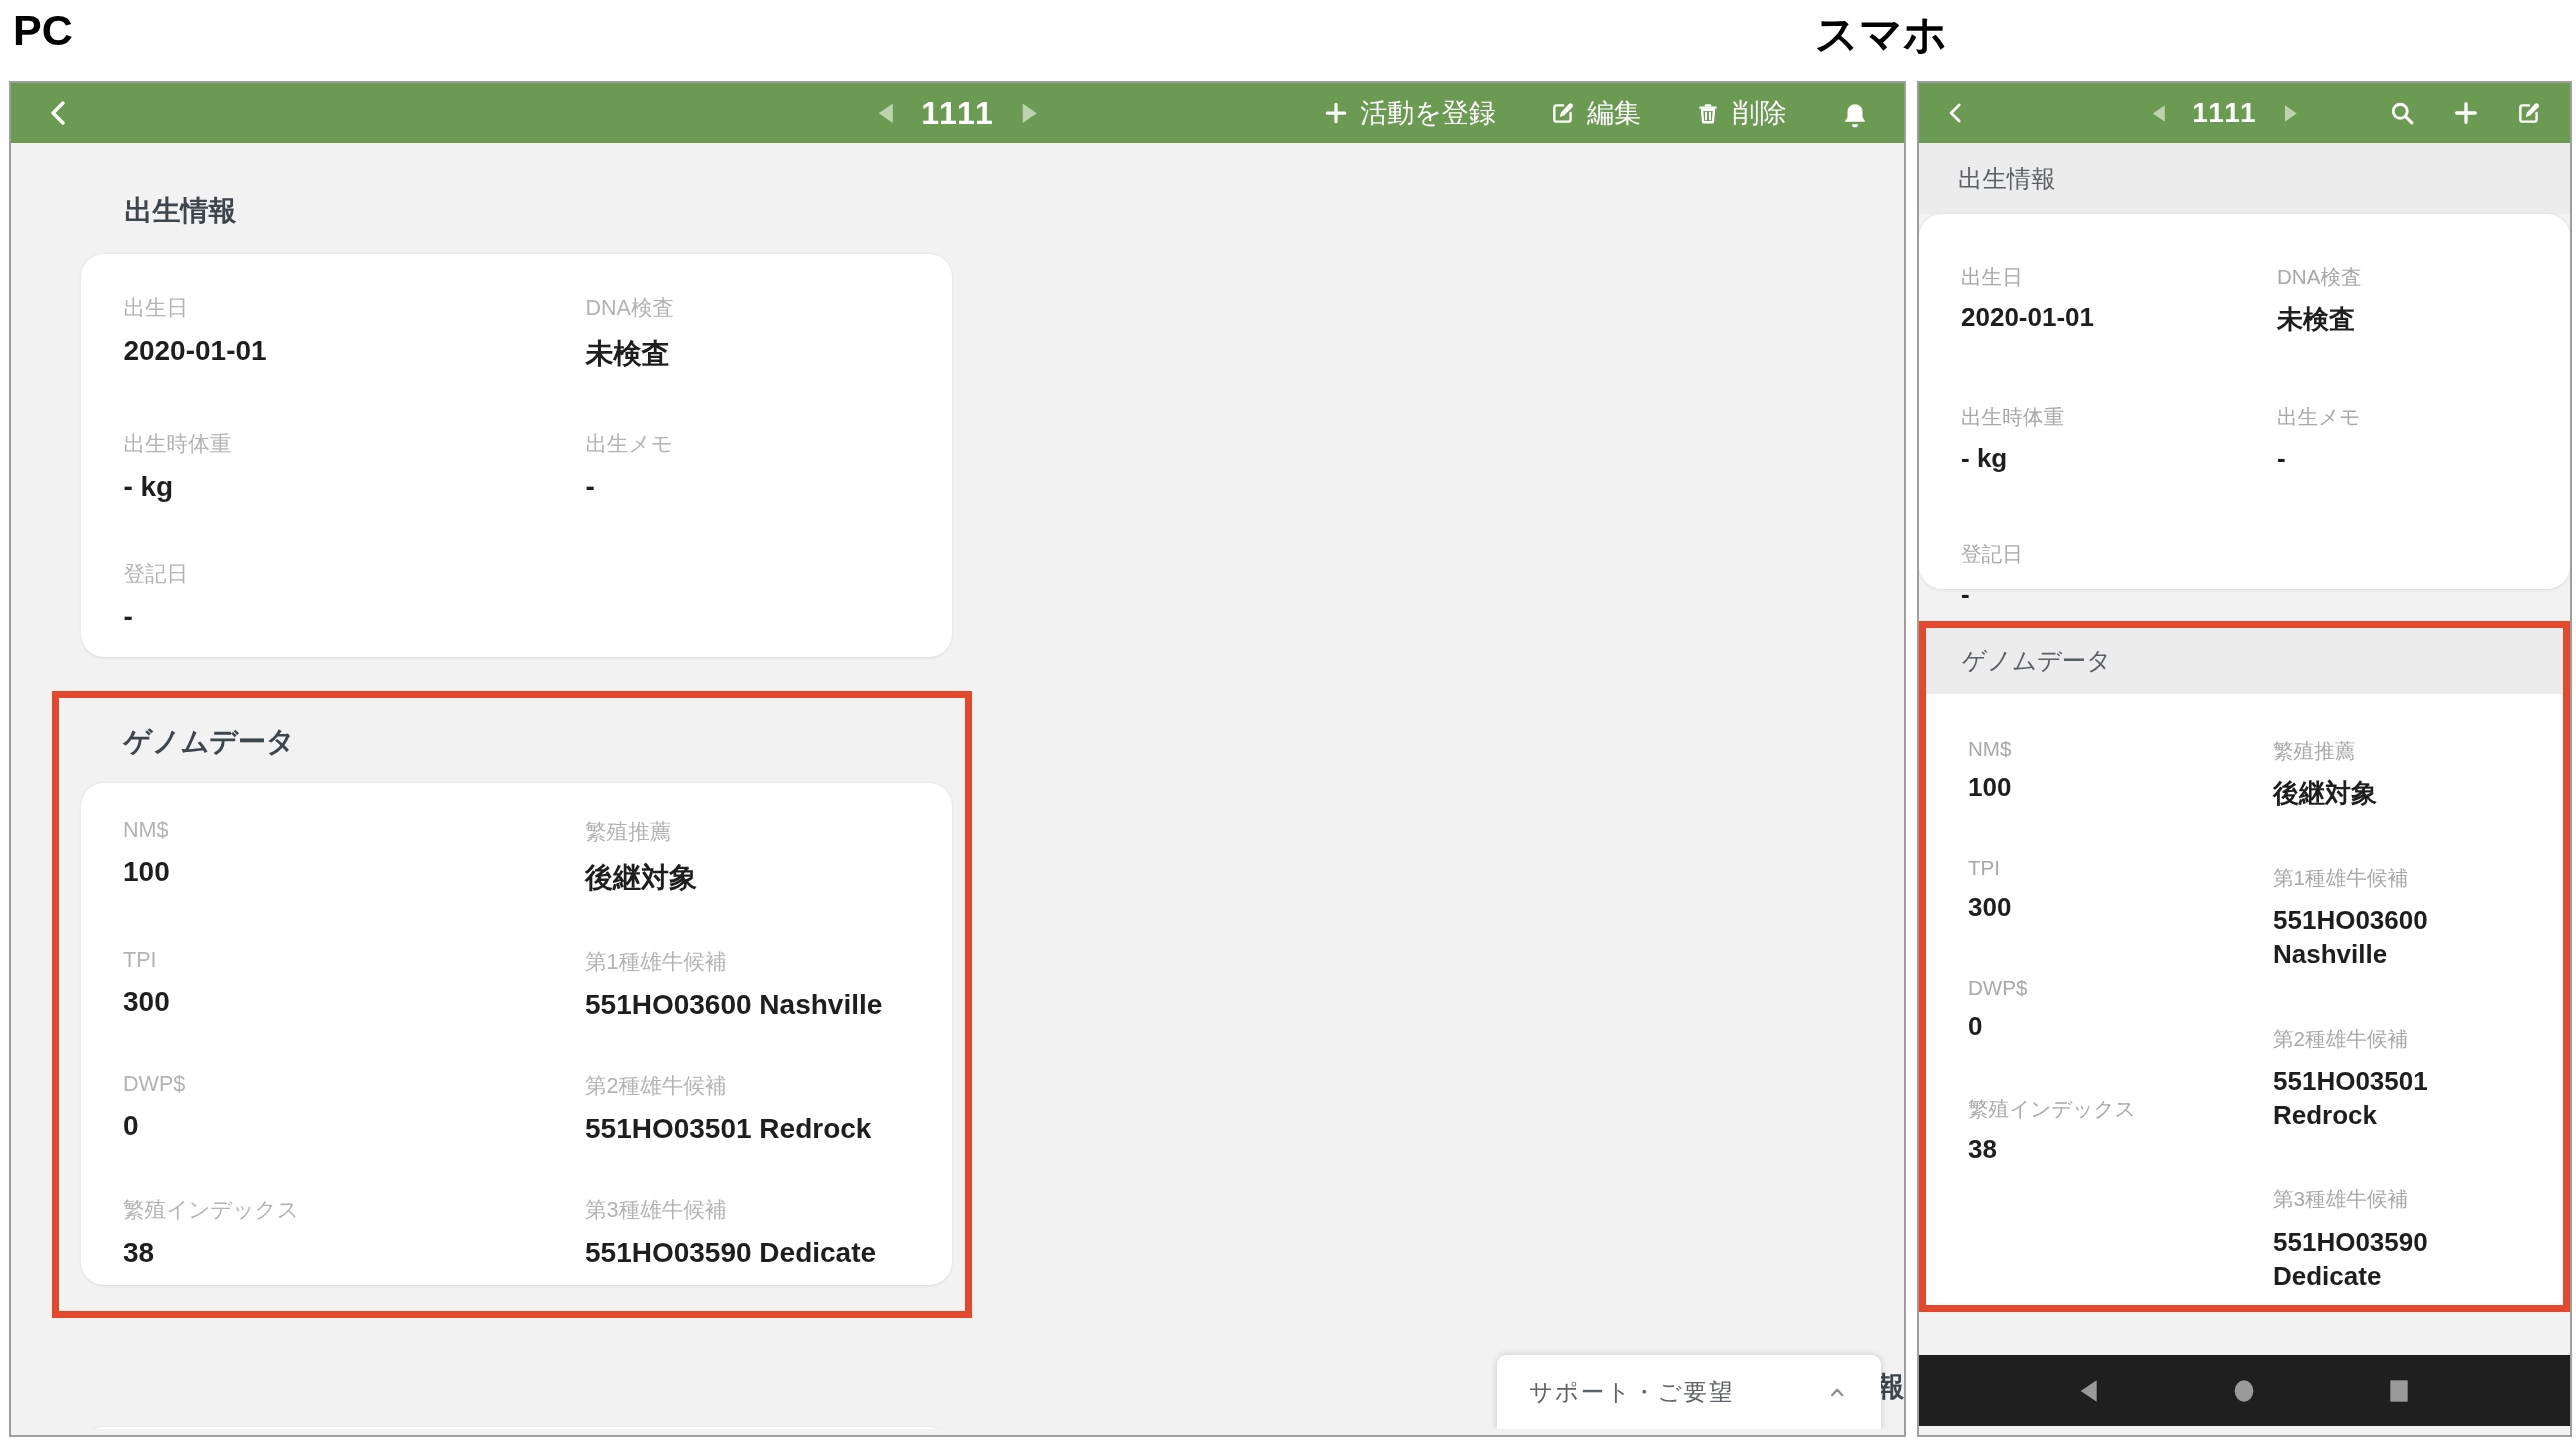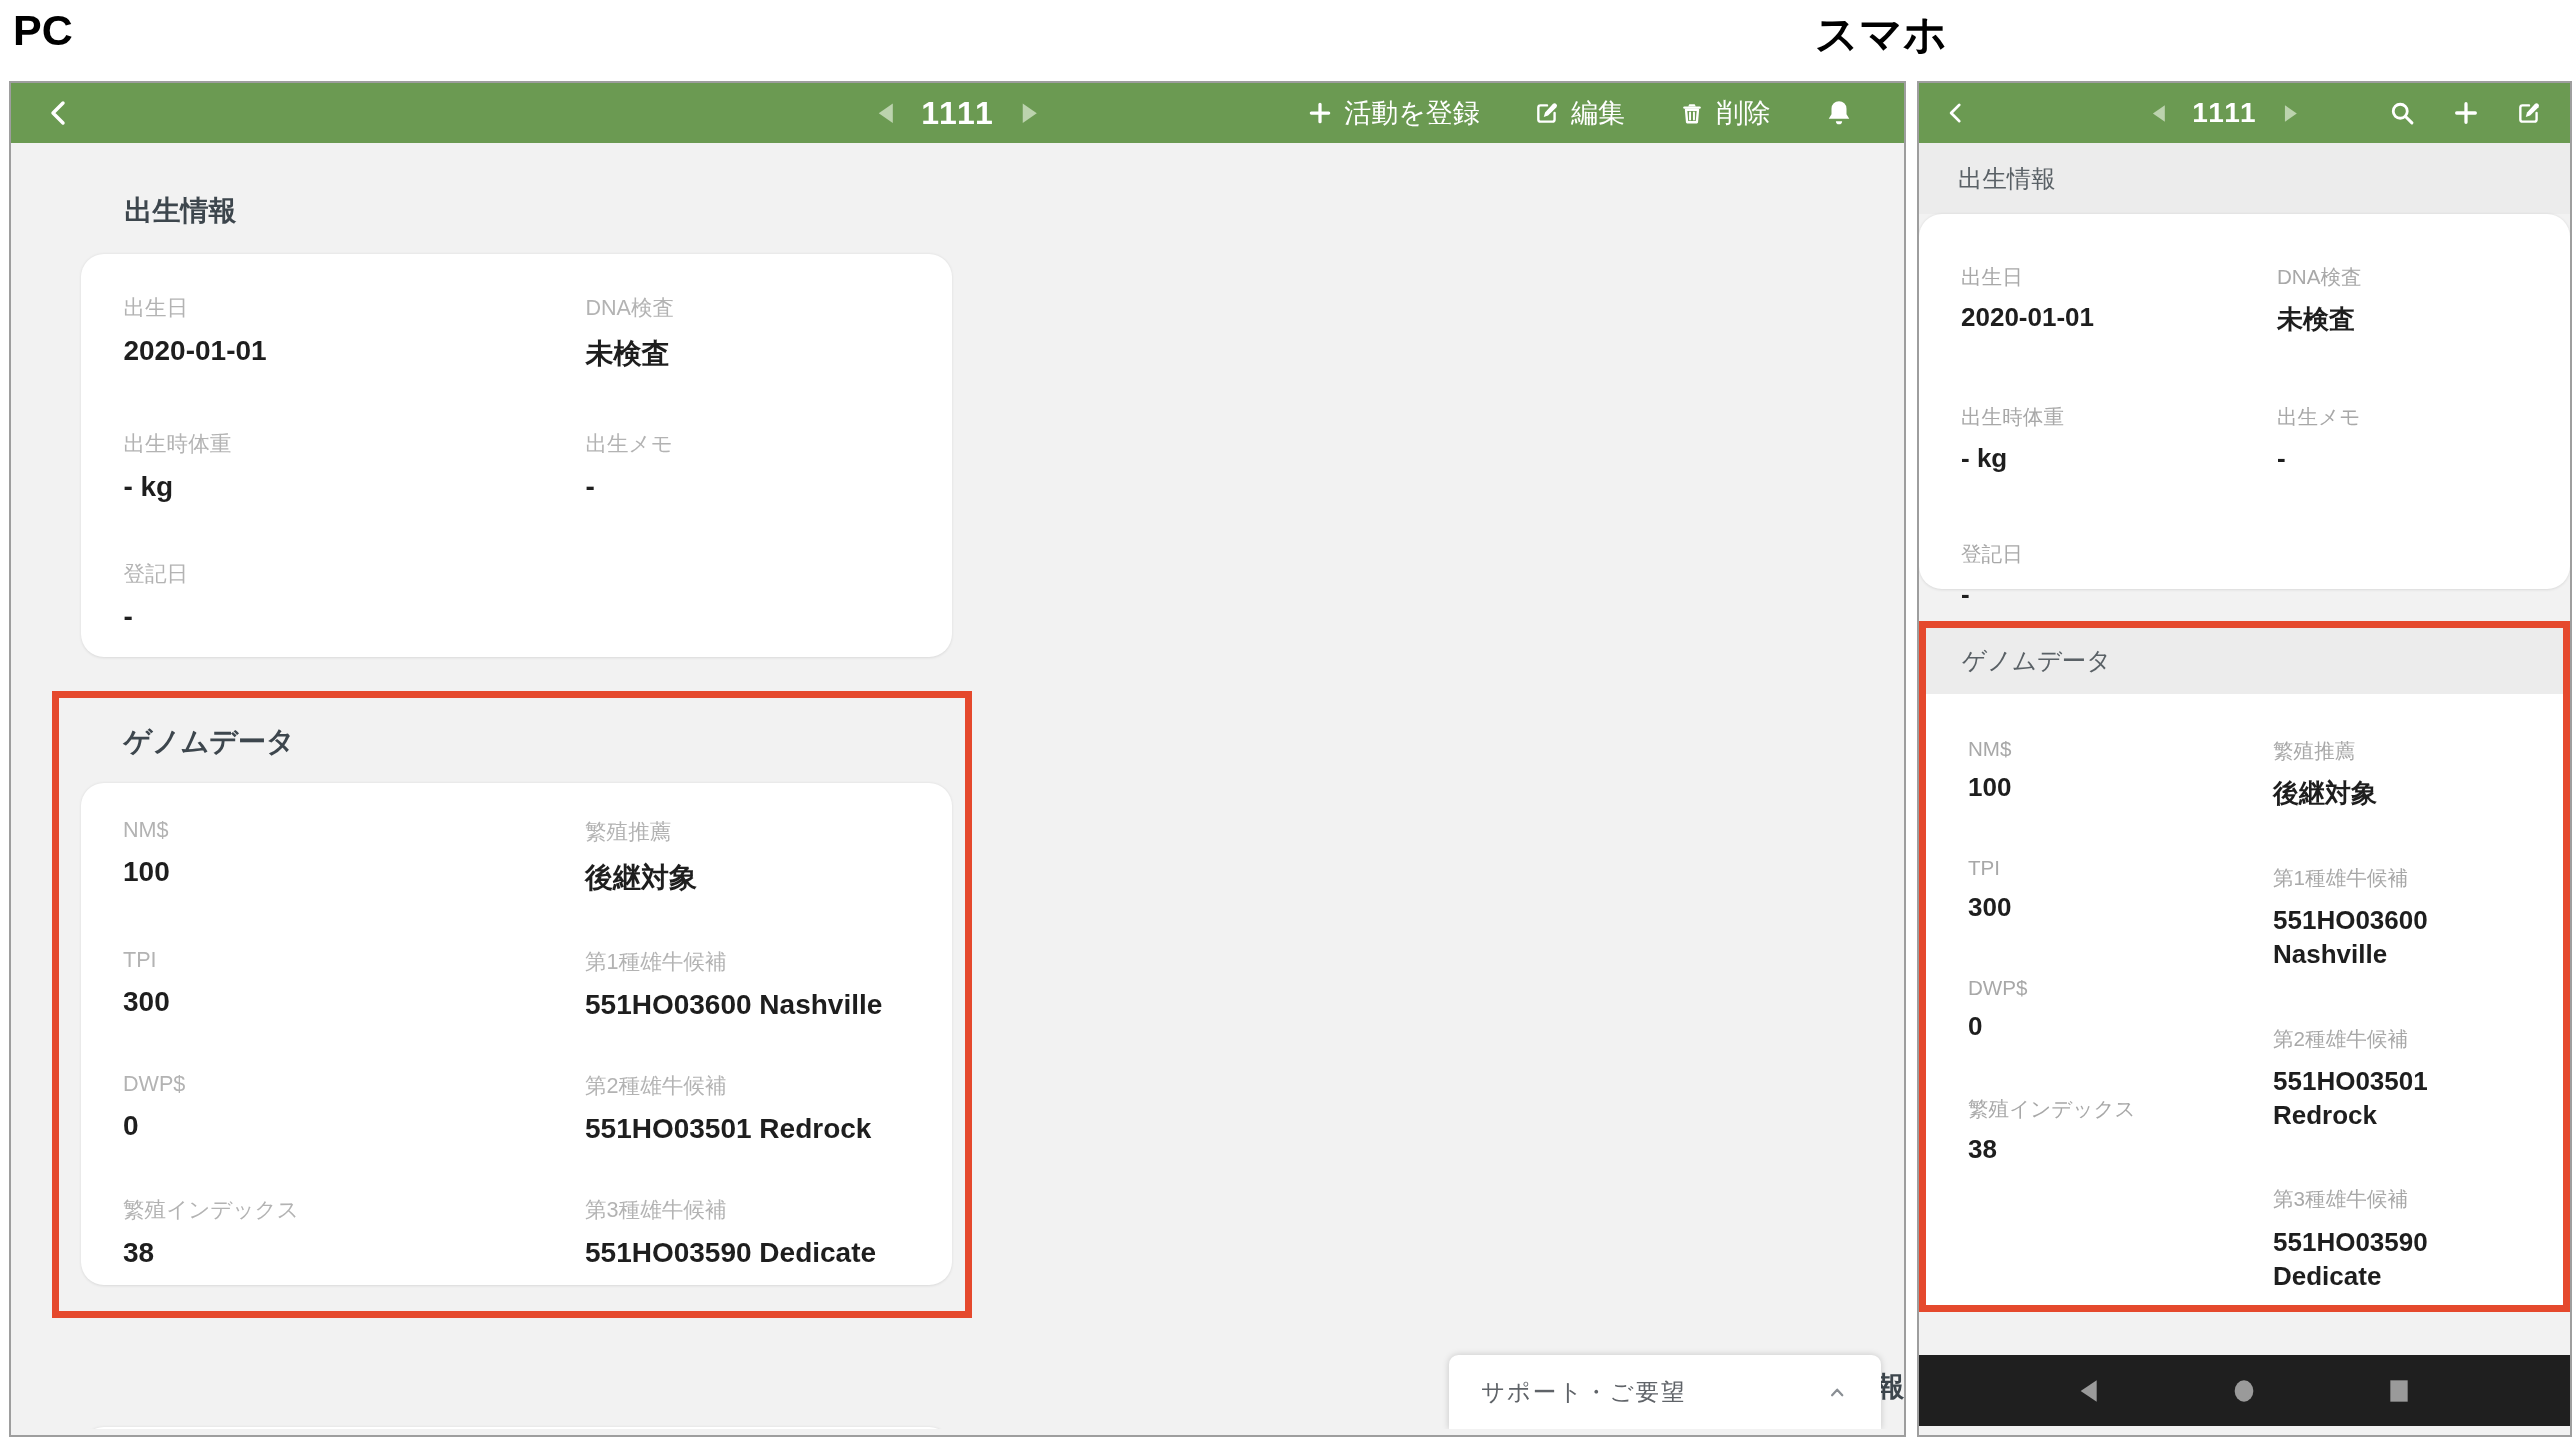--- a/index.html
+++ b/index.html
@@ -15,21 +15,21 @@
            border: 2.8px solid #9e9e9e; overflow: hidden; }
   #pc-panel { left: 9.4px; width: 1897px; }
   #mobile-panel { left: 1917px; width: 655px; }
 
   .appbar { position: relative; height: 60px; background: #6b9a52; display: flex; align-items: center; gap: 12px; }
   .appbar svg { display: block; }
   .back-btn { margin-left: 32px; cursor: pointer; }
   .pager { position: absolute; left: 50%; top: 0; height: 100%; transform: translateX(-50%);
            display: flex; align-items: center; gap: 26px; }
   .pager-id { color: #ffffff; font-size: 32px; font-weight: bold; letter-spacing: 1.9px; }
-  .appbar-actions { margin-left: auto; display: flex; align-items: center; gap: 54px; padding-right: 50px; }
+  .appbar-actions { margin-left: auto; display: flex; align-items: flex-end; gap: 54px; padding-right: 34px; }
   .appbar-btn { display: flex; align-items: center; gap: 11.3px; color: #ffffff; font-size: 27px; cursor: pointer; }
 
   .m-appbar-actions { margin-left: auto; display: flex; align-items: center; gap: 36px; padding-right: 28px; }
 
   .pc-body { position: relative; height: 1286px; overflow: hidden; }
   .sec-heading { font-size: 28px; font-weight: bold; color: #3d464d; }
   #pc-birth-heading { margin: 49px 0 0 113px; }
   .card { background: #ffffff; box-shadow: 0 0.9px 2.8px rgba(0,0,0,0.10); border-radius: 23px; }
   .pc-card { margin-left: 70px; width: 871px; }
   #pc-birth-card { margin-top: 24.4px; height: 403px; }
@@ -40,21 +40,21 @@
 
   .redbox { border: 7.5px solid #e5492d; }
   #pc-redbox { margin: 34px 0 0 41px; width: 920px; padding-bottom: 26px; }
   #pc-genome-heading { margin: 24.4px 0 0 64px; }
   #pc-genome-card { margin: 22.5px 0 0 21.6px; height: 502px; }
   #pc-genome-card .fgrid { padding-top: 34px; row-gap: 50px; }
 
   #pc-pedigree-heading { margin: 50px 0 0 113px; text-align: right; }
   #pc-pedigree-card { margin-top: 20.6px; height: 113px; overflow: hidden; padding-top: 17px; }
 
-  #support-widget { position: absolute; right: 23.5px; bottom: 0; width: 432px; height: 74px;
+  #support-widget { position: absolute; right: 23.5px; bottom: 0; width: 384px; height: 74px;
     background: #ffffff; border-radius: 9.4px 9.4px 0 0; box-shadow: 0 0 7.5px rgba(0,0,0,0.18);
     display: flex; align-items: center; padding: 0 32px; cursor: pointer; }
   #support-widget .support-text { font-size: 23.5px; color: #5f6368; letter-spacing: 1.9px; }
   #support-widget svg { margin-left: auto; }
 
   .m-body { position: relative; height: 1283px; overflow: hidden; }
   .m-bar { position: absolute; left: 0; right: 0; height: 71px; background: #ececec;
            display: flex; align-items: center; padding-left: 39px;
            font-size: 24.4px; color: #5a6166; }
   #m-birth-bar { top: 0; }

